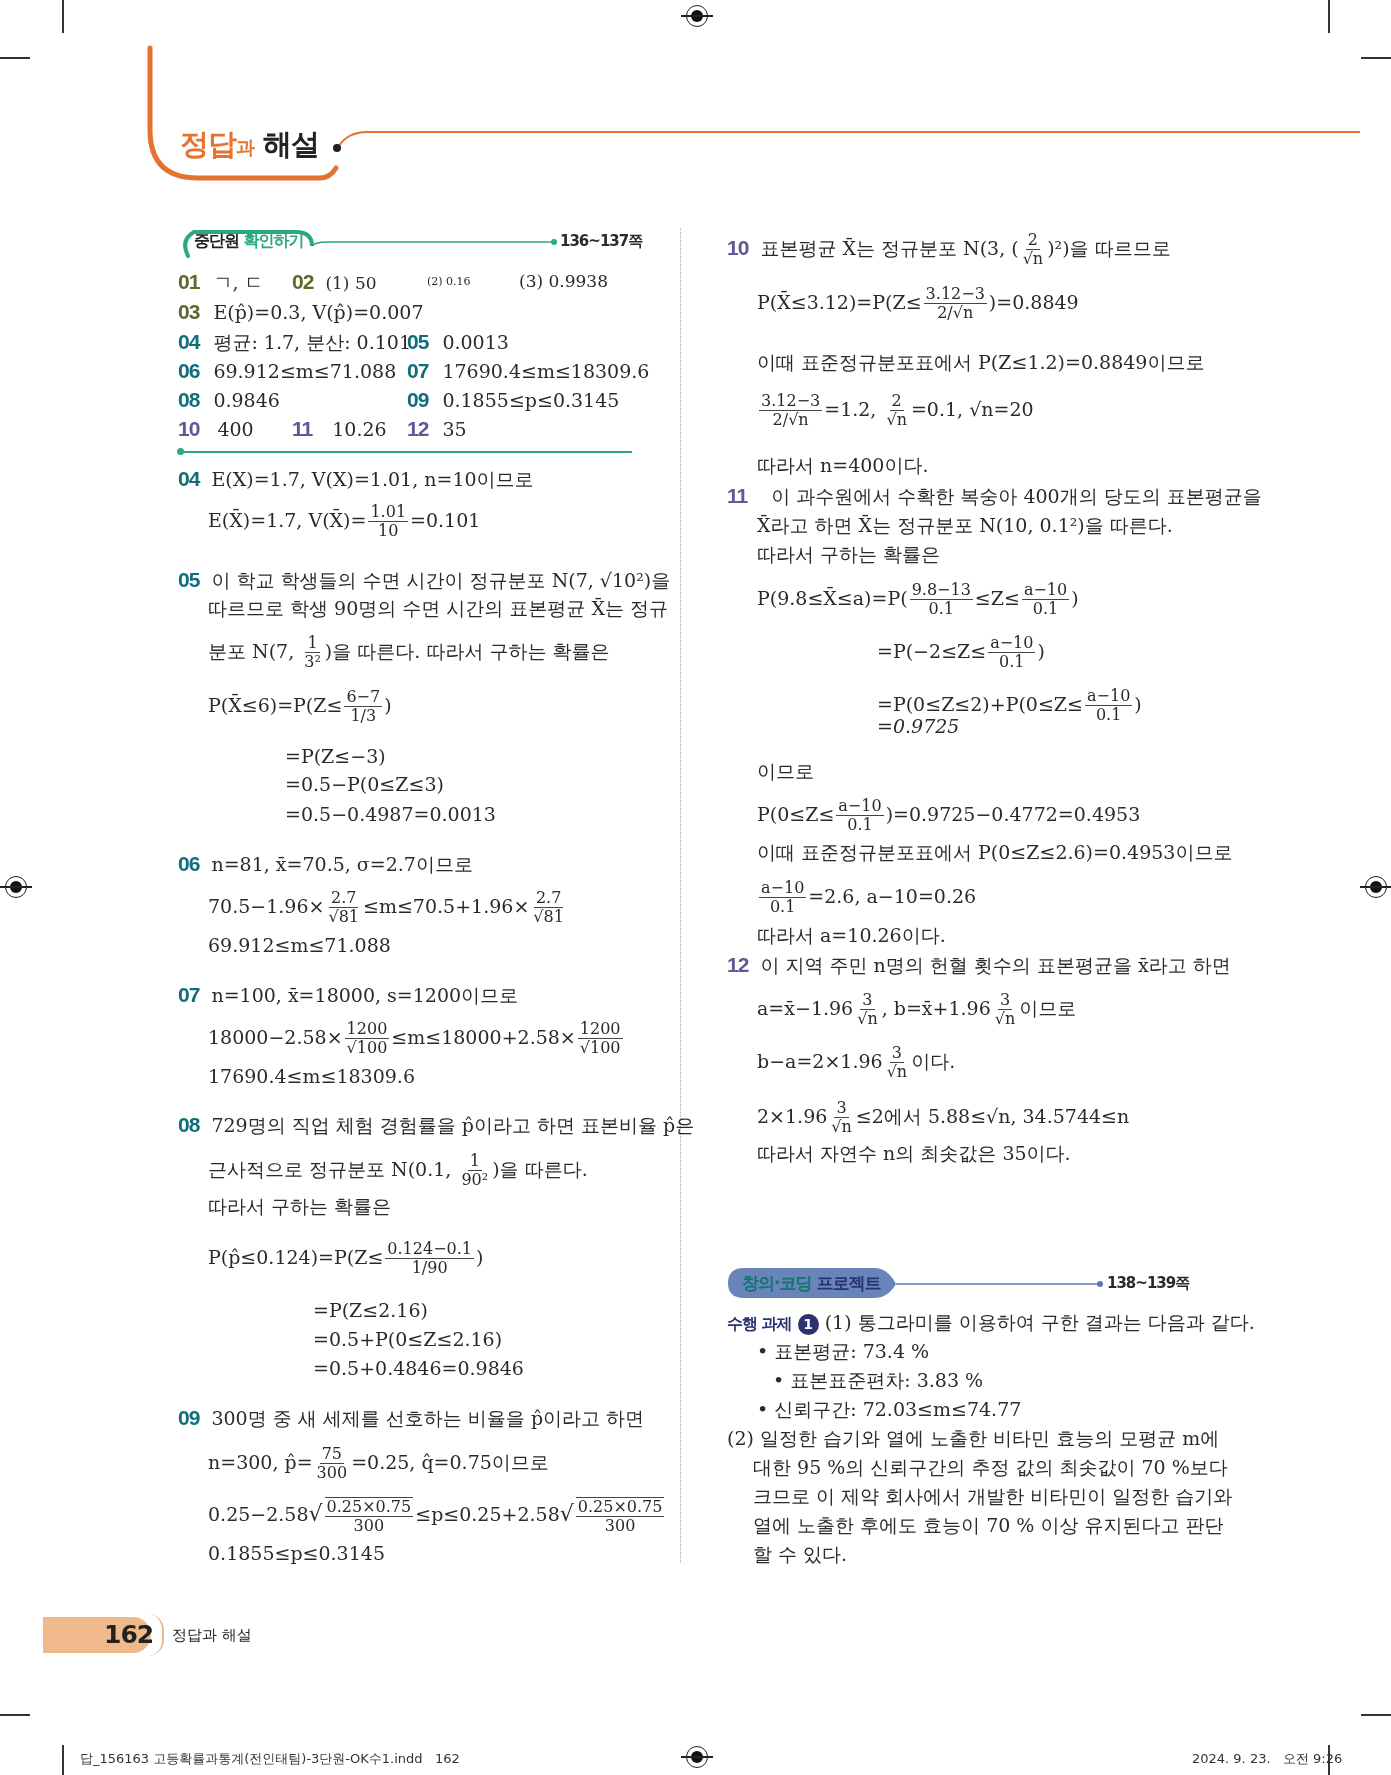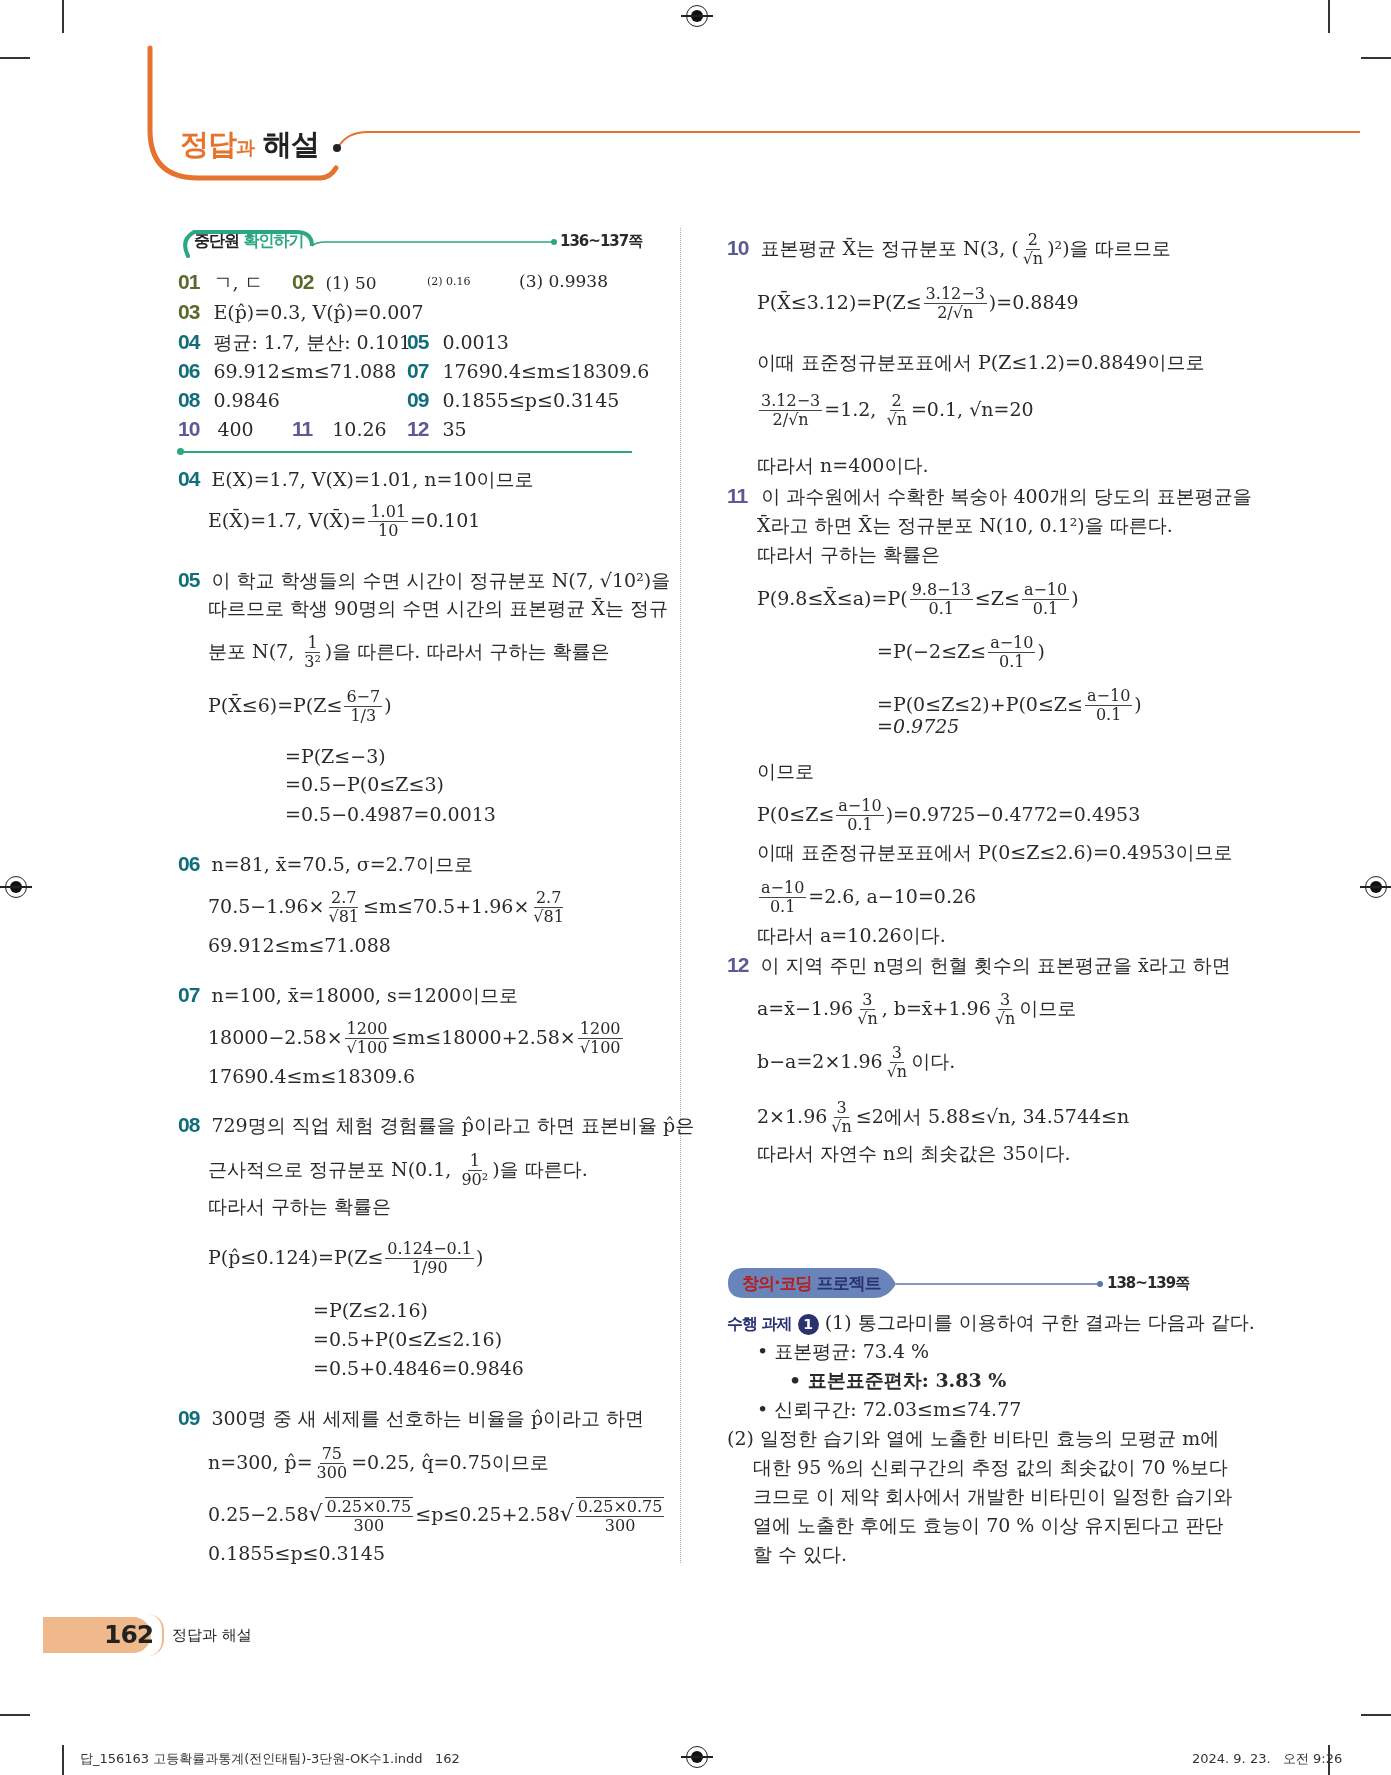--- a/index.html
+++ b/index.html
@@ -237,21 +237,21 @@
       <span class="bot">2/√n</span>
     </span><span>=1.2, </span><span class="frac">
       <span class="top">2</span>
       <span class="bot">√n</span>
     </span><span>=0.1, √n=20</span>
 </div>
 <div class="abs line" style="left:757px;top:451px;">따라서 n=400이다.</div>
 
 <div class="abs line" style="left:727px;top:481px;">
   <span class="num n-purple">11</span>
-  <span style="margin-left:8px;">이 과수원에서 수확한 복숭아 400개의 당도의 표본평균을</span>
+  <span style="margin-left:18px;">이 과수원에서 수확한 복숭아 400개의 당도의 표본평균을</span>
 </div>
 <div class="abs line" style="left:757px;top:511px;">X̄라고 하면 X̄는 정규분포 N(10, 0.1²)을 따른다.</div>
 <div class="abs line" style="left:757px;top:540px;">따라서 구하는 확률은</div>
 <div class="abs line" style="left:757px;top:581px;">
   <span>P(9.8≤X̄≤a)=P(</span><span class="frac">
       <span class="top">9.8−13</span>
       <span class="bot">0.1</span>
     </span><span>≤Z≤</span><span class="frac">
       <span class="top">a−10</span>
       <span class="bot">0.1</span>
@@ -312,32 +312,32 @@
     </span><span>≤2에서 5.88≤√n, 34.5744≤n</span>
 </div>
 <div class="abs line" style="left:757px;top:1139px;">따라서 자연수 n의 최솟값은 35이다.</div>
 
 <svg class="abs" style="left:726px;top:1266px;" width="380" height="36">
   <path d="M18 2 L148 2 Q162 2 170 18 Q162 32 148 32 L18 32 Q2 32 2 17 Q2 2 18 2 Z" fill="#6884b8"></path>
   <line x1="170" y1="18" x2="372" y2="18" stroke="#5a77ad" stroke-width="1.5"></line>
   <circle cx="374" cy="18" r="3" fill="#5a77ad"></circle>
 </svg>
 <div class="abs sans" style="left:742px;top:1272px;font-size:17px;font-weight:bold;letter-spacing:-1px;">
-  <span style="color:#b91c1c;">창의·코딩</span>
+  <span style="color:#0f766e;">창의·코딩</span>
   <span style="color:#2b3270;">프로젝트</span>
 </div>
 <div class="abs sans" style="left:1107px;top:1274px;font-size:15px;font-weight:bold;letter-spacing:-1px;">138~139쪽</div>
 
 <div class="abs line" style="left:727px;top:1308px;">
   <span class="sans" style="font-size:16px;font-weight:bold;color:#2b3270;letter-spacing:-1px;">수행 과제</span>
   <span class="sans" style="display:inline-block;width:21px;height:21px;border-radius:50%;background:#2b3270;color:#fff;font-size:14px;font-weight:bold;text-align:center;line-height:21px;vertical-align:middle;">1</span>
   <span>(1) 통그라미를 이용하여 구한 결과는 다음과 같다.</span>
 </div>
 <div class="abs line bullet" style="left:745px;top:1337px;">• 표본평균: 73.4 %</div>
-<div class="abs line bullet" style="left:777px;top:1366px;font-weight:bold;">• 표본표준편차: 3.83 %</div>
+<div class="abs line bullet" style="left:761px;top:1366px;">• 표본표준편차: 3.83 %</div>
 <div class="abs line bullet" style="left:745px;top:1395px;">• 신뢰구간: 72.03≤m≤74.77</div>
 <div class="abs line" style="left:727px;top:1424px;">(2) 일정한 습기와 열에 노출한 비타민 효능의 모평균 m에</div>
 <div class="abs line" style="left:753px;top:1453px;">대한 95 %의 신뢰구간의 추정 값의 최솟값이 70 %보다</div>
 <div class="abs line" style="left:753px;top:1482px;">크므로 이 제약 회사에서 개발한 비타민이 일정한 습기와</div>
 <div class="abs line" style="left:753px;top:1511px;">열에 노출한 후에도 효능이 70 % 이상 유지된다고 판단</div>
 <div class="abs line" style="left:753px;top:1540px;">할 수 있다.</div>
 
 <div class="abs" style="left:43px;top:1617px;width:108px;height:36px;background:#f0b98c;border-radius:0 18px 18px 0;"></div>
 <div class="abs" style="left:148px;top:1614px;width:14px;height:42px;border-right:2px solid #f0b98c;border-radius:0 20px 20px 0;"></div>
 <div class="abs sans" style="left:104px;top:1620px;font-size:25px;font-weight:bold;letter-spacing:-1px;color:#222;">162</div>

